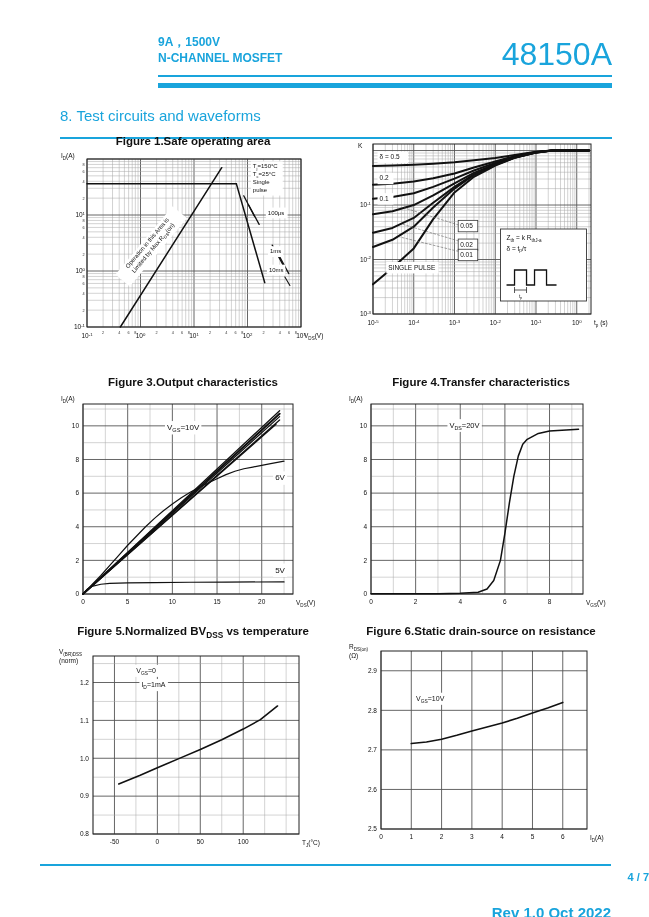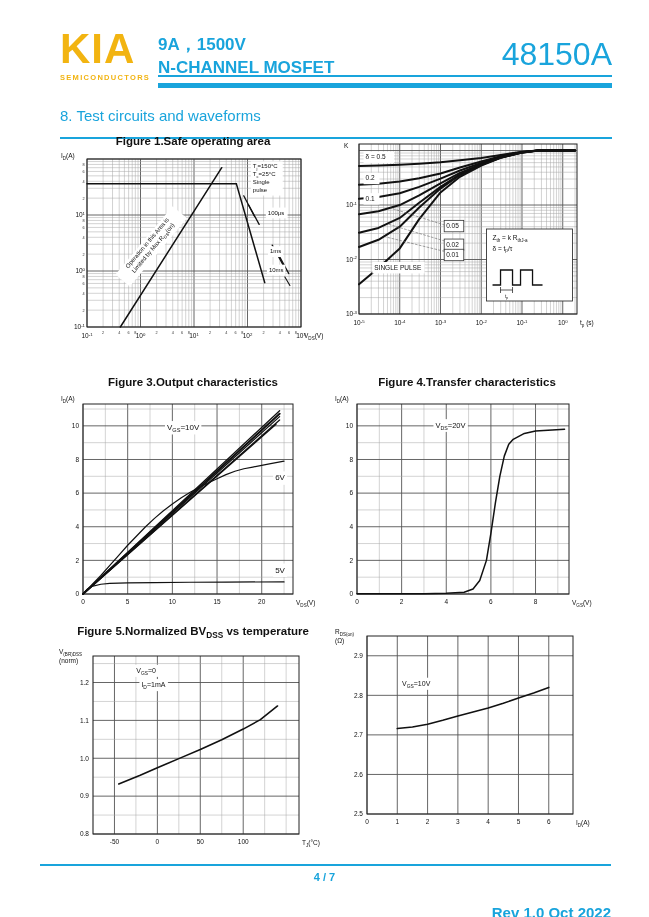--- a/index.html
+++ b/index.html
@@ -3,48 +3,44 @@
 <meta charset="utf-8">
 <style>
   :root{ --accent:#19a4dc; --gold:#f2b411; }
   html,body{margin:0;padding:0;}
   body{width:649px;height:917px;position:relative;background:#ffffff;
        font-family:"Liberation Sans",sans-serif;color:#111;overflow:hidden;}
   .header{position:absolute;top:26px;left:60px;width:552px;height:72px;}
   .logo-text{font-size:42px;font-weight:bold;color:var(--gold);letter-spacing:1px;line-height:0.9;}
   .logo-sub{font-size:7.5px;font-weight:bold;color:var(--gold);letter-spacing:1.3px;margin-top:5px;}
   .logo-block{position:absolute;left:0;top:4px;}
-  .device-summary{position:absolute;left:98px;top:8px;font-size:17px;font-weight:bold;
+  .device-summary{position:absolute;left:98px;top:8px;font-size:12px;font-weight:bold;
                   color:var(--accent);line-height:1.35;}
   .part-number{position:absolute;right:0;top:10px;font-size:32px;color:var(--accent);}
   .rule-thin{position:absolute;left:98px;right:0;top:49px;height:2px;background:var(--accent);}
   .rule-thick{position:absolute;left:98px;right:0;top:57px;height:5px;background:var(--accent);}
   .section-title{position:absolute;top:107px;left:60px;width:552px;color:var(--accent);
                  font-size:15px;border-bottom:2px solid var(--accent);padding-bottom:13px;}
   .figures{position:absolute;top:134px;left:56px;width:560px;display:grid;
-           grid-template-columns:274px 274px;column-gap:0;}
+           grid-template-columns:274px 274px;column-gap:14px;}
   .figure{text-align:center;}
   .fig-title{font-weight:bold;font-size:11.5px;margin:0 0 1px 0;line-height:14px;color:#111;}
   .fig-title sub{font-size:0.72em;margin-top:20px;}
   .r1{margin-bottom:22px;}
   .r2{margin-bottom:8px;}
   svg{display:block;margin:0 auto;}
   .footer-rule{position:absolute;left:40px;right:38px;top:864px;height:2px;background:var(--accent);}
-  .footer-page{position:absolute;top:871px;left:0;width:100%;text-align:center;
+  .footer-page{position:absolute;top:871px;left:0;width:100%;text-align:right;
                color:var(--accent);font-weight:bold;font-size:11px;}
   .footer-rev{position:absolute;top:904px;right:38px;color:var(--accent);font-weight:bold;font-size:15px;}
 </style>
 </head>
 <body>
 
 <div class="header">
-  <div class="logo-block">
-    <div class="logo-text">KIA</div>
-    <div class="logo-sub">SEMICONDUCTORS</div>
-  </div>
   <div class="device-summary">
     <div>9A，1500V</div>
     <div>N-CHANNEL MOSFET</div>
   </div>
   <div class="part-number">48150A</div>
   <div class="rule-thin"></div>
   <div class="rule-thick"></div>
 </div>
 
 <div class="section-title">8. Test circuits and waveforms</div>
@@ -441,20 +437,21 @@
         <text x="2" y="18.5" font-size="6.5" text-anchor="start" fill="#111"><tspan>(norm)</tspan></text>
         <rect x="36" y="12" width="206" height="178" fill="none" stroke="#222" stroke-width="1"></rect>
         <polyline points="61.75,140.01 83.21,131.30 100.38,123.72 121.83,114.63 143.29,105.54 164.75,95.70 186.21,85.09 203.38,75.63 220.54,61.99" fill="none" stroke="#111" stroke-width="1.6" stroke-linejoin="round" stroke-linecap="round"></polyline>
         <rect x="77.25999999999999" y="20.79" width="24.6" height="12.1" fill="#fff" stroke="none" stroke-width="0"></rect>
         <text x="79.25999999999999" y="28.79" font-size="7" fill="#111"><tspan>V</tspan><tspan dy="1.96" font-size="4.8999999999999995">GS</tspan><tspan dy="-1.96">=0</tspan></text>
         <rect x="82.41" y="35.03" width="28.520000000000003" height="12.1" fill="#fff" stroke="none" stroke-width="0"></rect>
         <text x="84.41" y="43.03" font-size="7" fill="#111"><tspan>I</tspan><tspan dy="1.96" font-size="4.8999999999999995">D</tspan><tspan dy="-1.96">=1mA</tspan></text>
       </svg>
   </div>
   <div class="figure r3">
+    <div class="fig-title">Figure 6.Static drain-source on resistance</div>
     <svg width="272" height="212">
         <line x1="36" y1="12" x2="36" y2="190" stroke="#555" stroke-width="0.9"></line>
         <line x1="66.29411764705883" y1="12" x2="66.29411764705883" y2="190" stroke="#555" stroke-width="0.9"></line>
         <line x1="96.58823529411765" y1="12" x2="96.58823529411765" y2="190" stroke="#555" stroke-width="0.9"></line>
         <line x1="126.88235294117646" y1="12" x2="126.88235294117646" y2="190" stroke="#555" stroke-width="0.9"></line>
         <line x1="157.1764705882353" y1="12" x2="157.1764705882353" y2="190" stroke="#555" stroke-width="0.9"></line>
         <line x1="187.47058823529412" y1="12" x2="187.47058823529412" y2="190" stroke="#555" stroke-width="0.9"></line>
         <line x1="217.76470588235293" y1="12" x2="217.76470588235293" y2="190" stroke="#555" stroke-width="0.9"></line>
         <line x1="36" y1="190" x2="242" y2="190" stroke="#555" stroke-width="0.9"></line>
         <line x1="36" y1="150.44444444444443" x2="242" y2="150.44444444444443" stroke="#555" stroke-width="0.9"></line>

